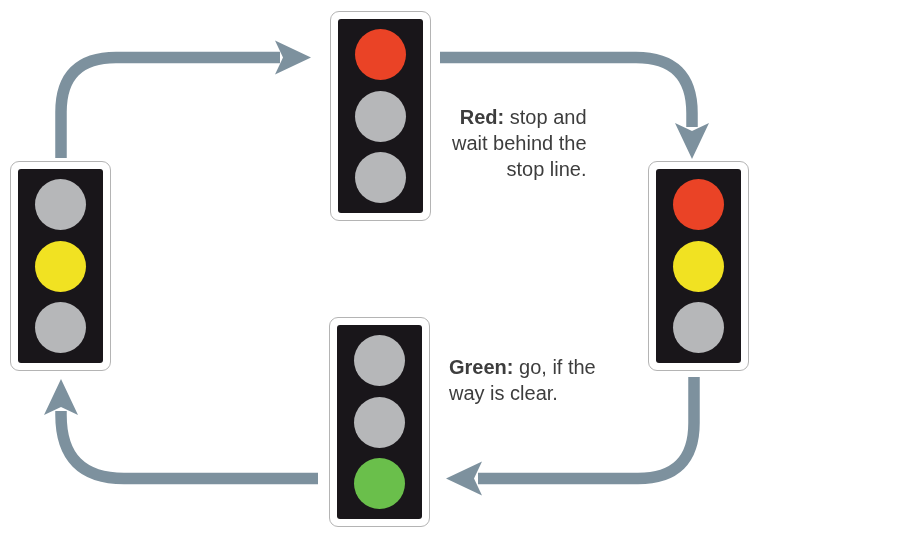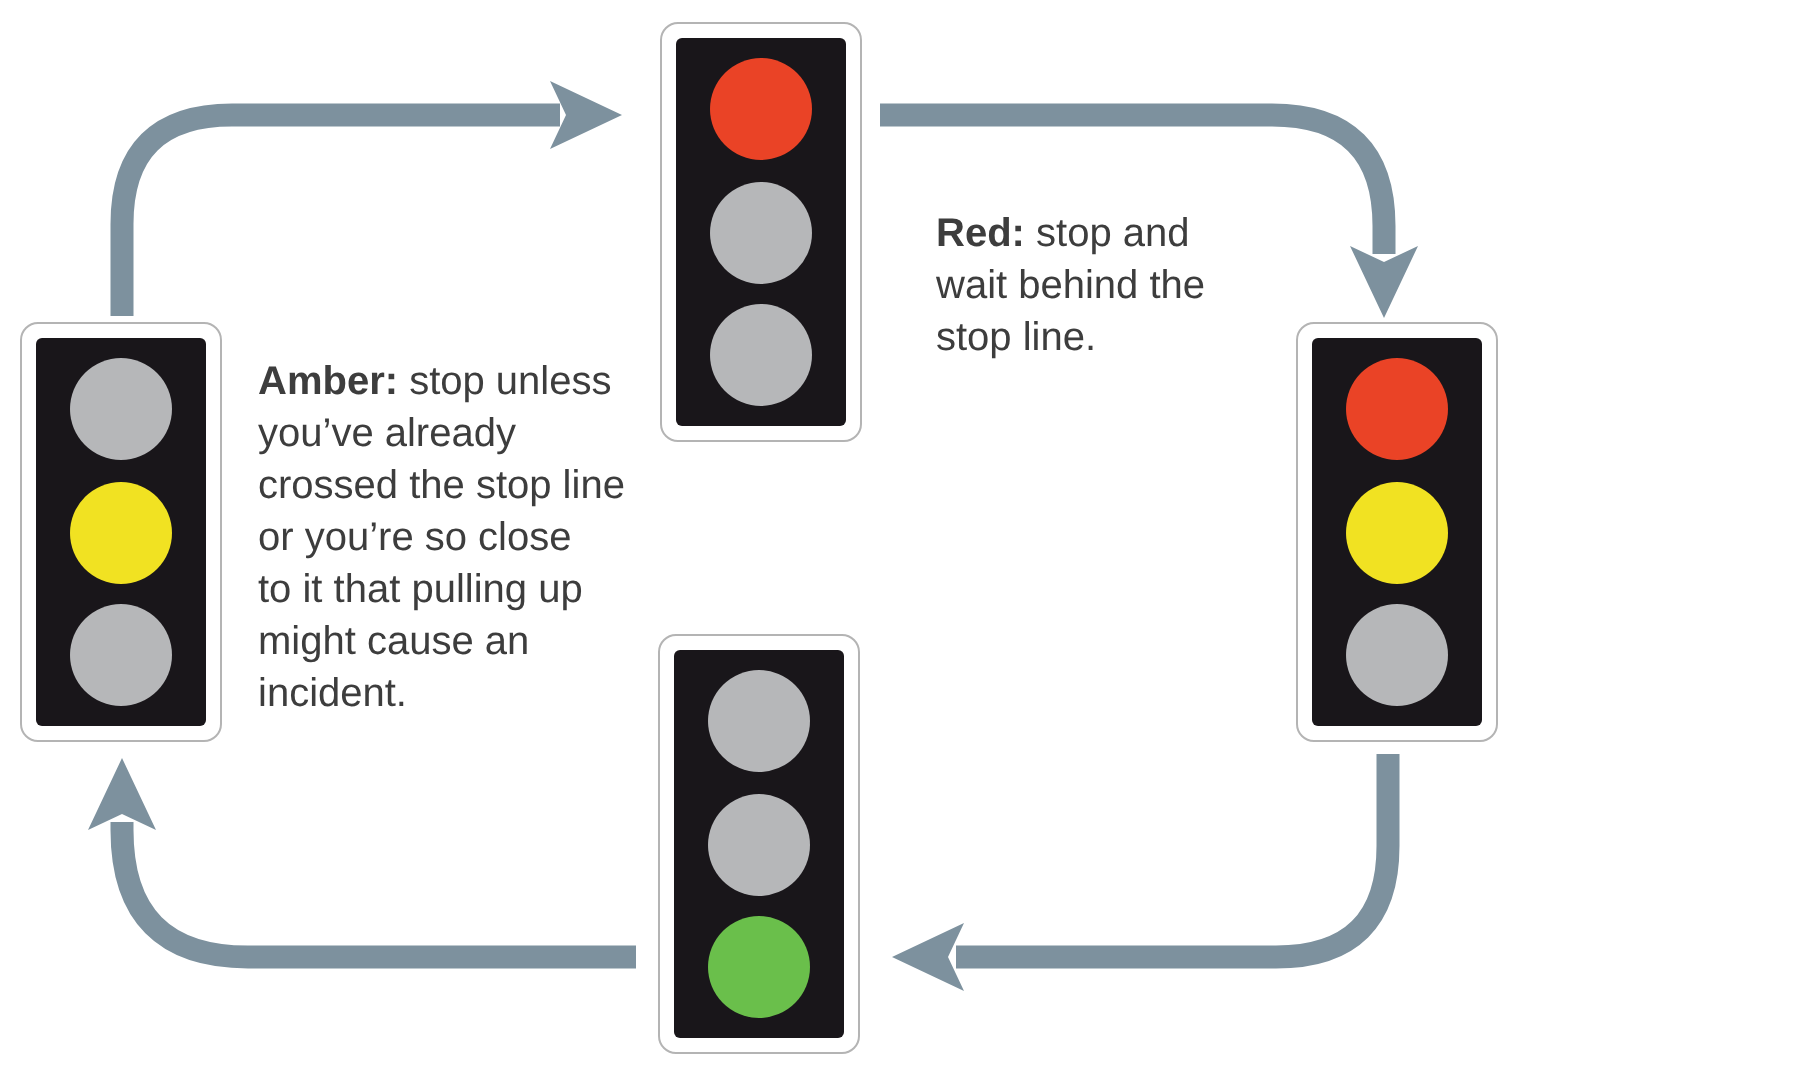--- a/index.html
+++ b/index.html
@@ -49,21 +49,21 @@
   .caption {
     position: absolute;
     margin: 0;
     font-size: 20px;
     line-height: 26px;
     color: var(--text, #3d3d3d);
     white-space: pre-line;
   }
   .caption b, .caption span { white-space: pre-line; }
   .caption b { font-weight: 700; }
-  .cap-red      { left: 468px; top: 104px; }
+  .cap-red      { left: 452px; top: 104px; text-align: right; }
   .cap-redamber { left: 768px; top: 189px; }
   .cap-green    { left: 449px; top: 354px; }
   .cap-amber    { left: 129px; top: 178px; }
 </style>
 </head>
 <body>
 
 <div class="canvas">
 
   <svg class="arrows" viewBox="0 0 900 537" xmlns="http://www.w3.org/2000/svg">
@@ -108,29 +108,24 @@
     </div>
   </div>
 
   <div class="light-frame pos-bottom">
     <div class="light-body">
       <div class="bulb" style="background: rgb(182, 183, 185);"></div>
       <div class="bulb" style="background: rgb(182, 183, 185);"></div>
       <div class="bulb" style="background: rgb(106, 191, 75);"></div>
     </div>
   </div>
+  <p class="caption cap-green"><b>Green:</b><span> go, if the
+way is clear.</span></p>
 
   <div class="light-frame pos-left">
     <div class="light-body">
       <div class="bulb" style="background: rgb(182, 183, 185);"></div>
       <div class="bulb" style="background: rgb(241, 226, 34);"></div>
       <div class="bulb" style="background: rgb(182, 183, 185);"></div>
     </div>
   </div>
-  <p class="caption cap-amber"><b>Amber:</b><span> stop unless
-you’ve already
-crossed the stop line
-or you’re so close
-to it that pulling up
-might cause an
-incident.</span></p>
 
 </div>
 
 </body></html>

